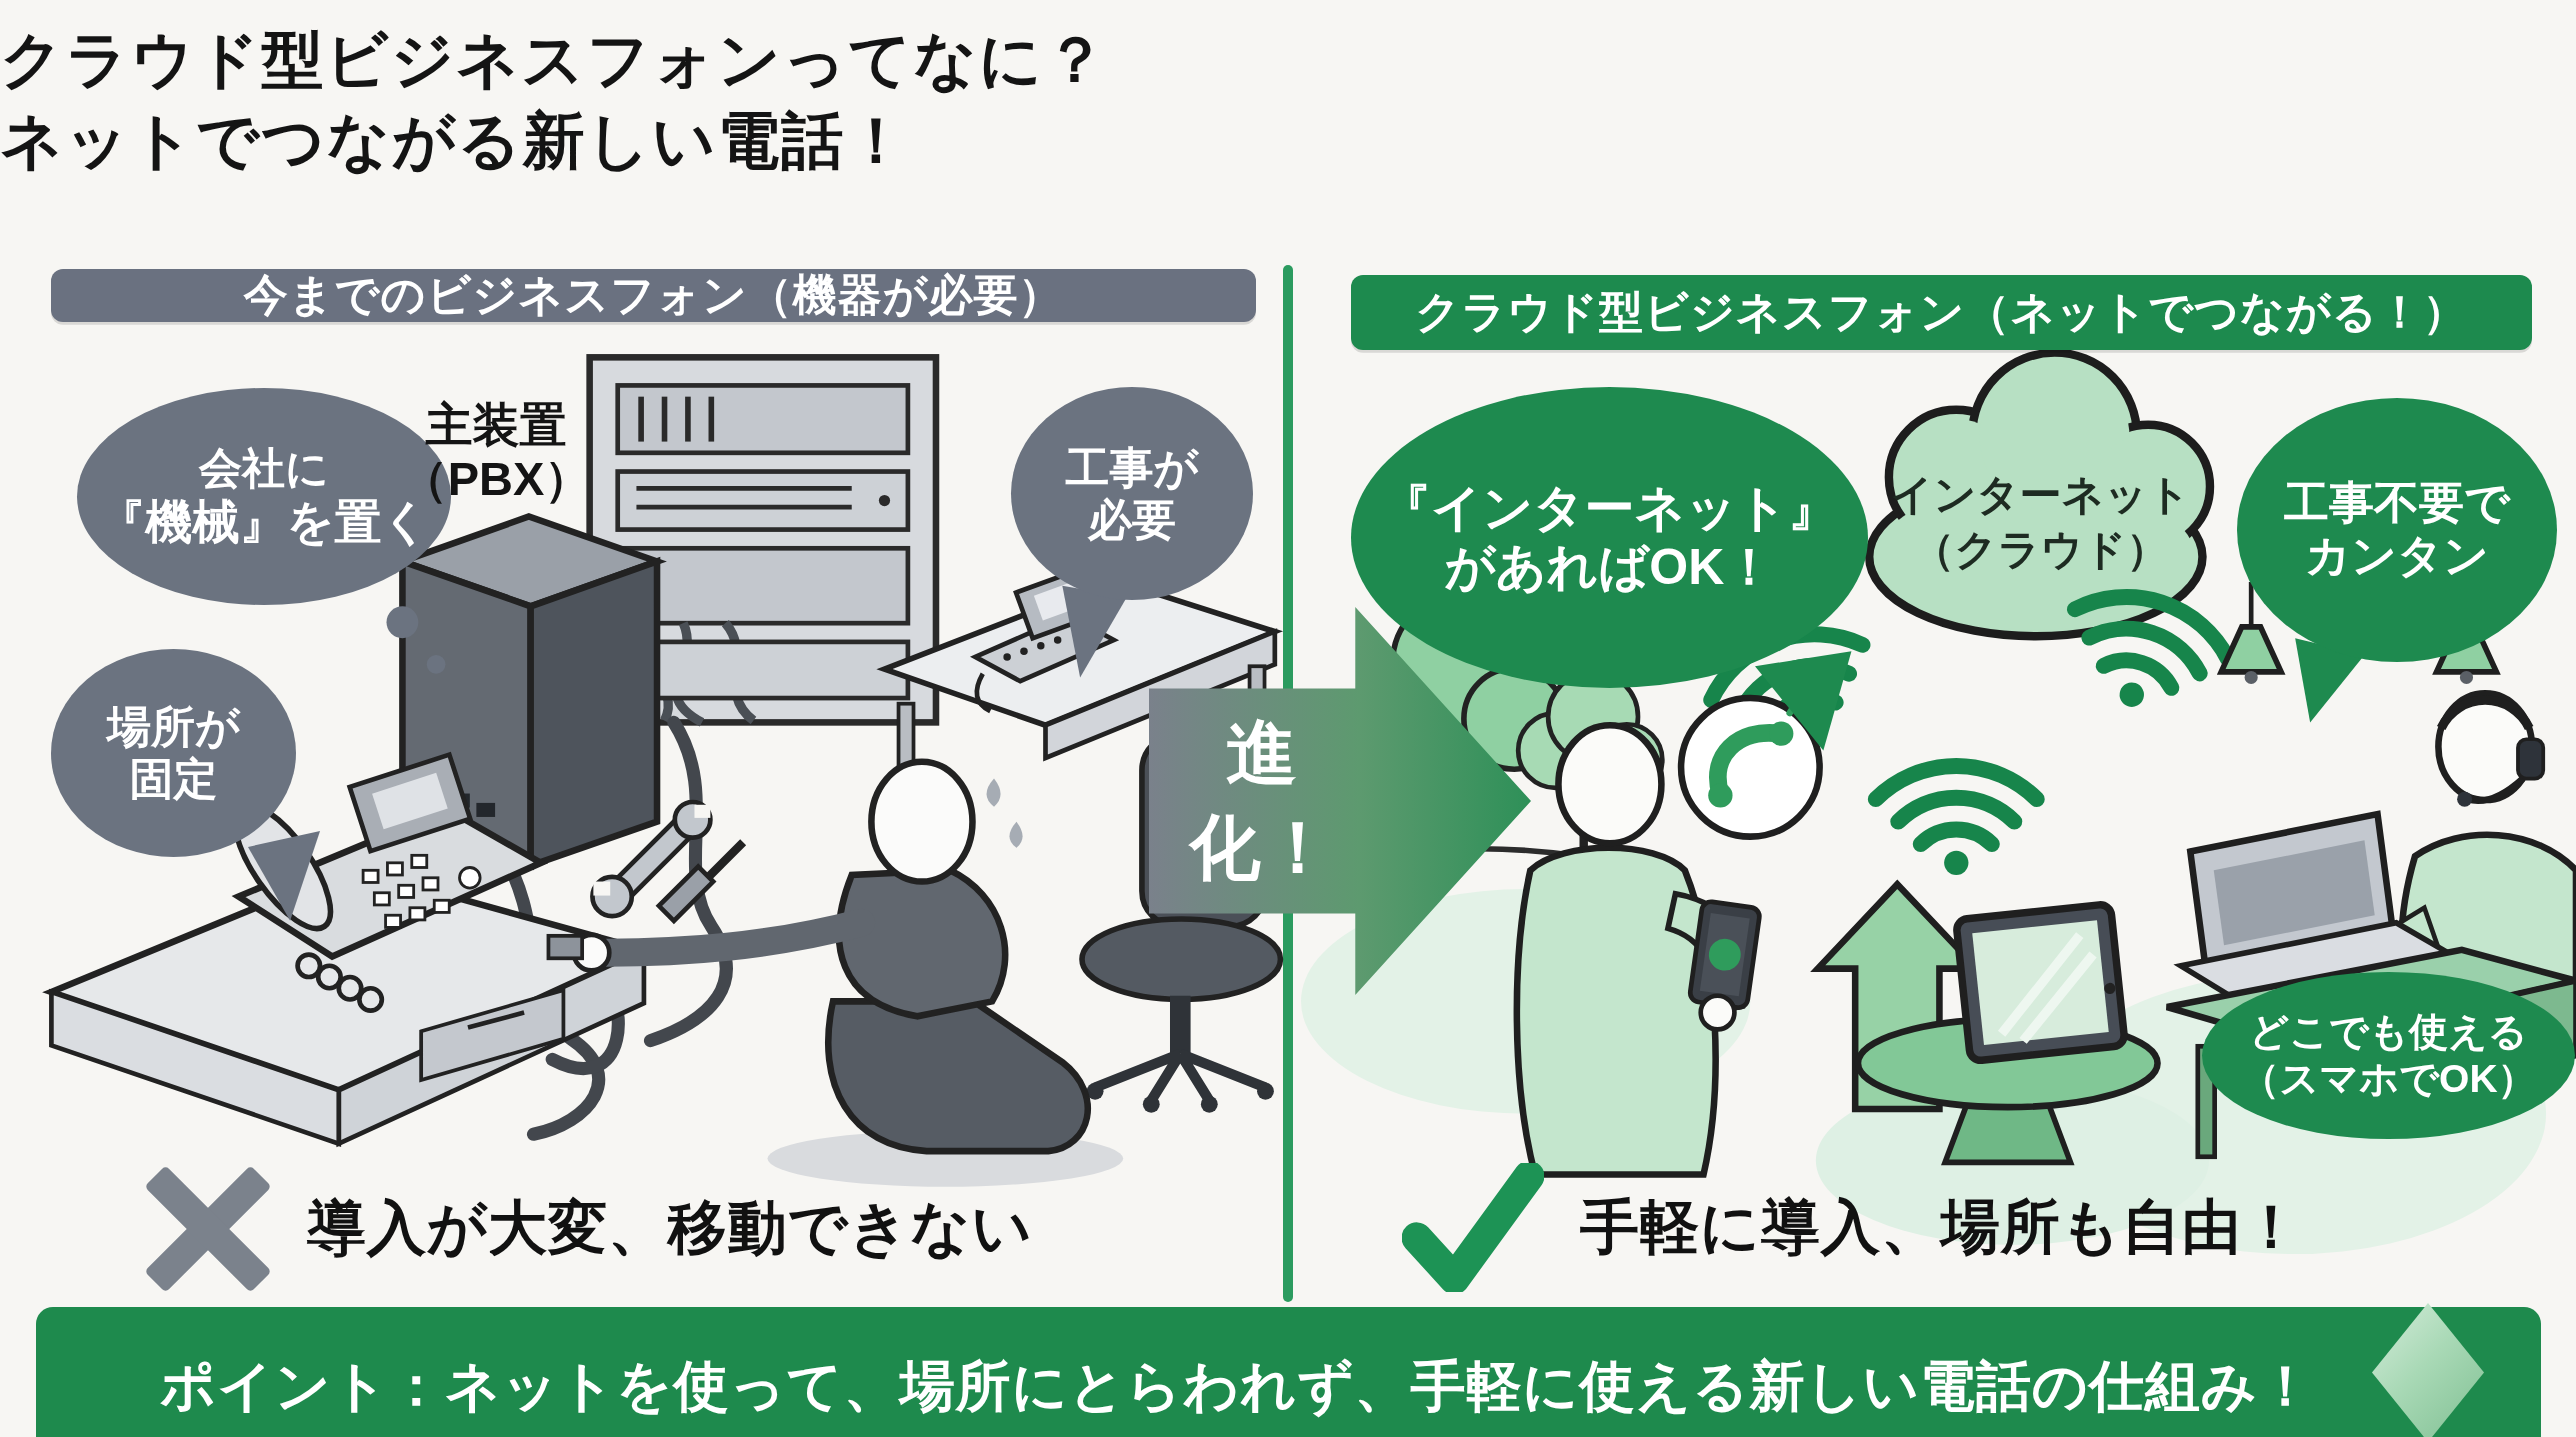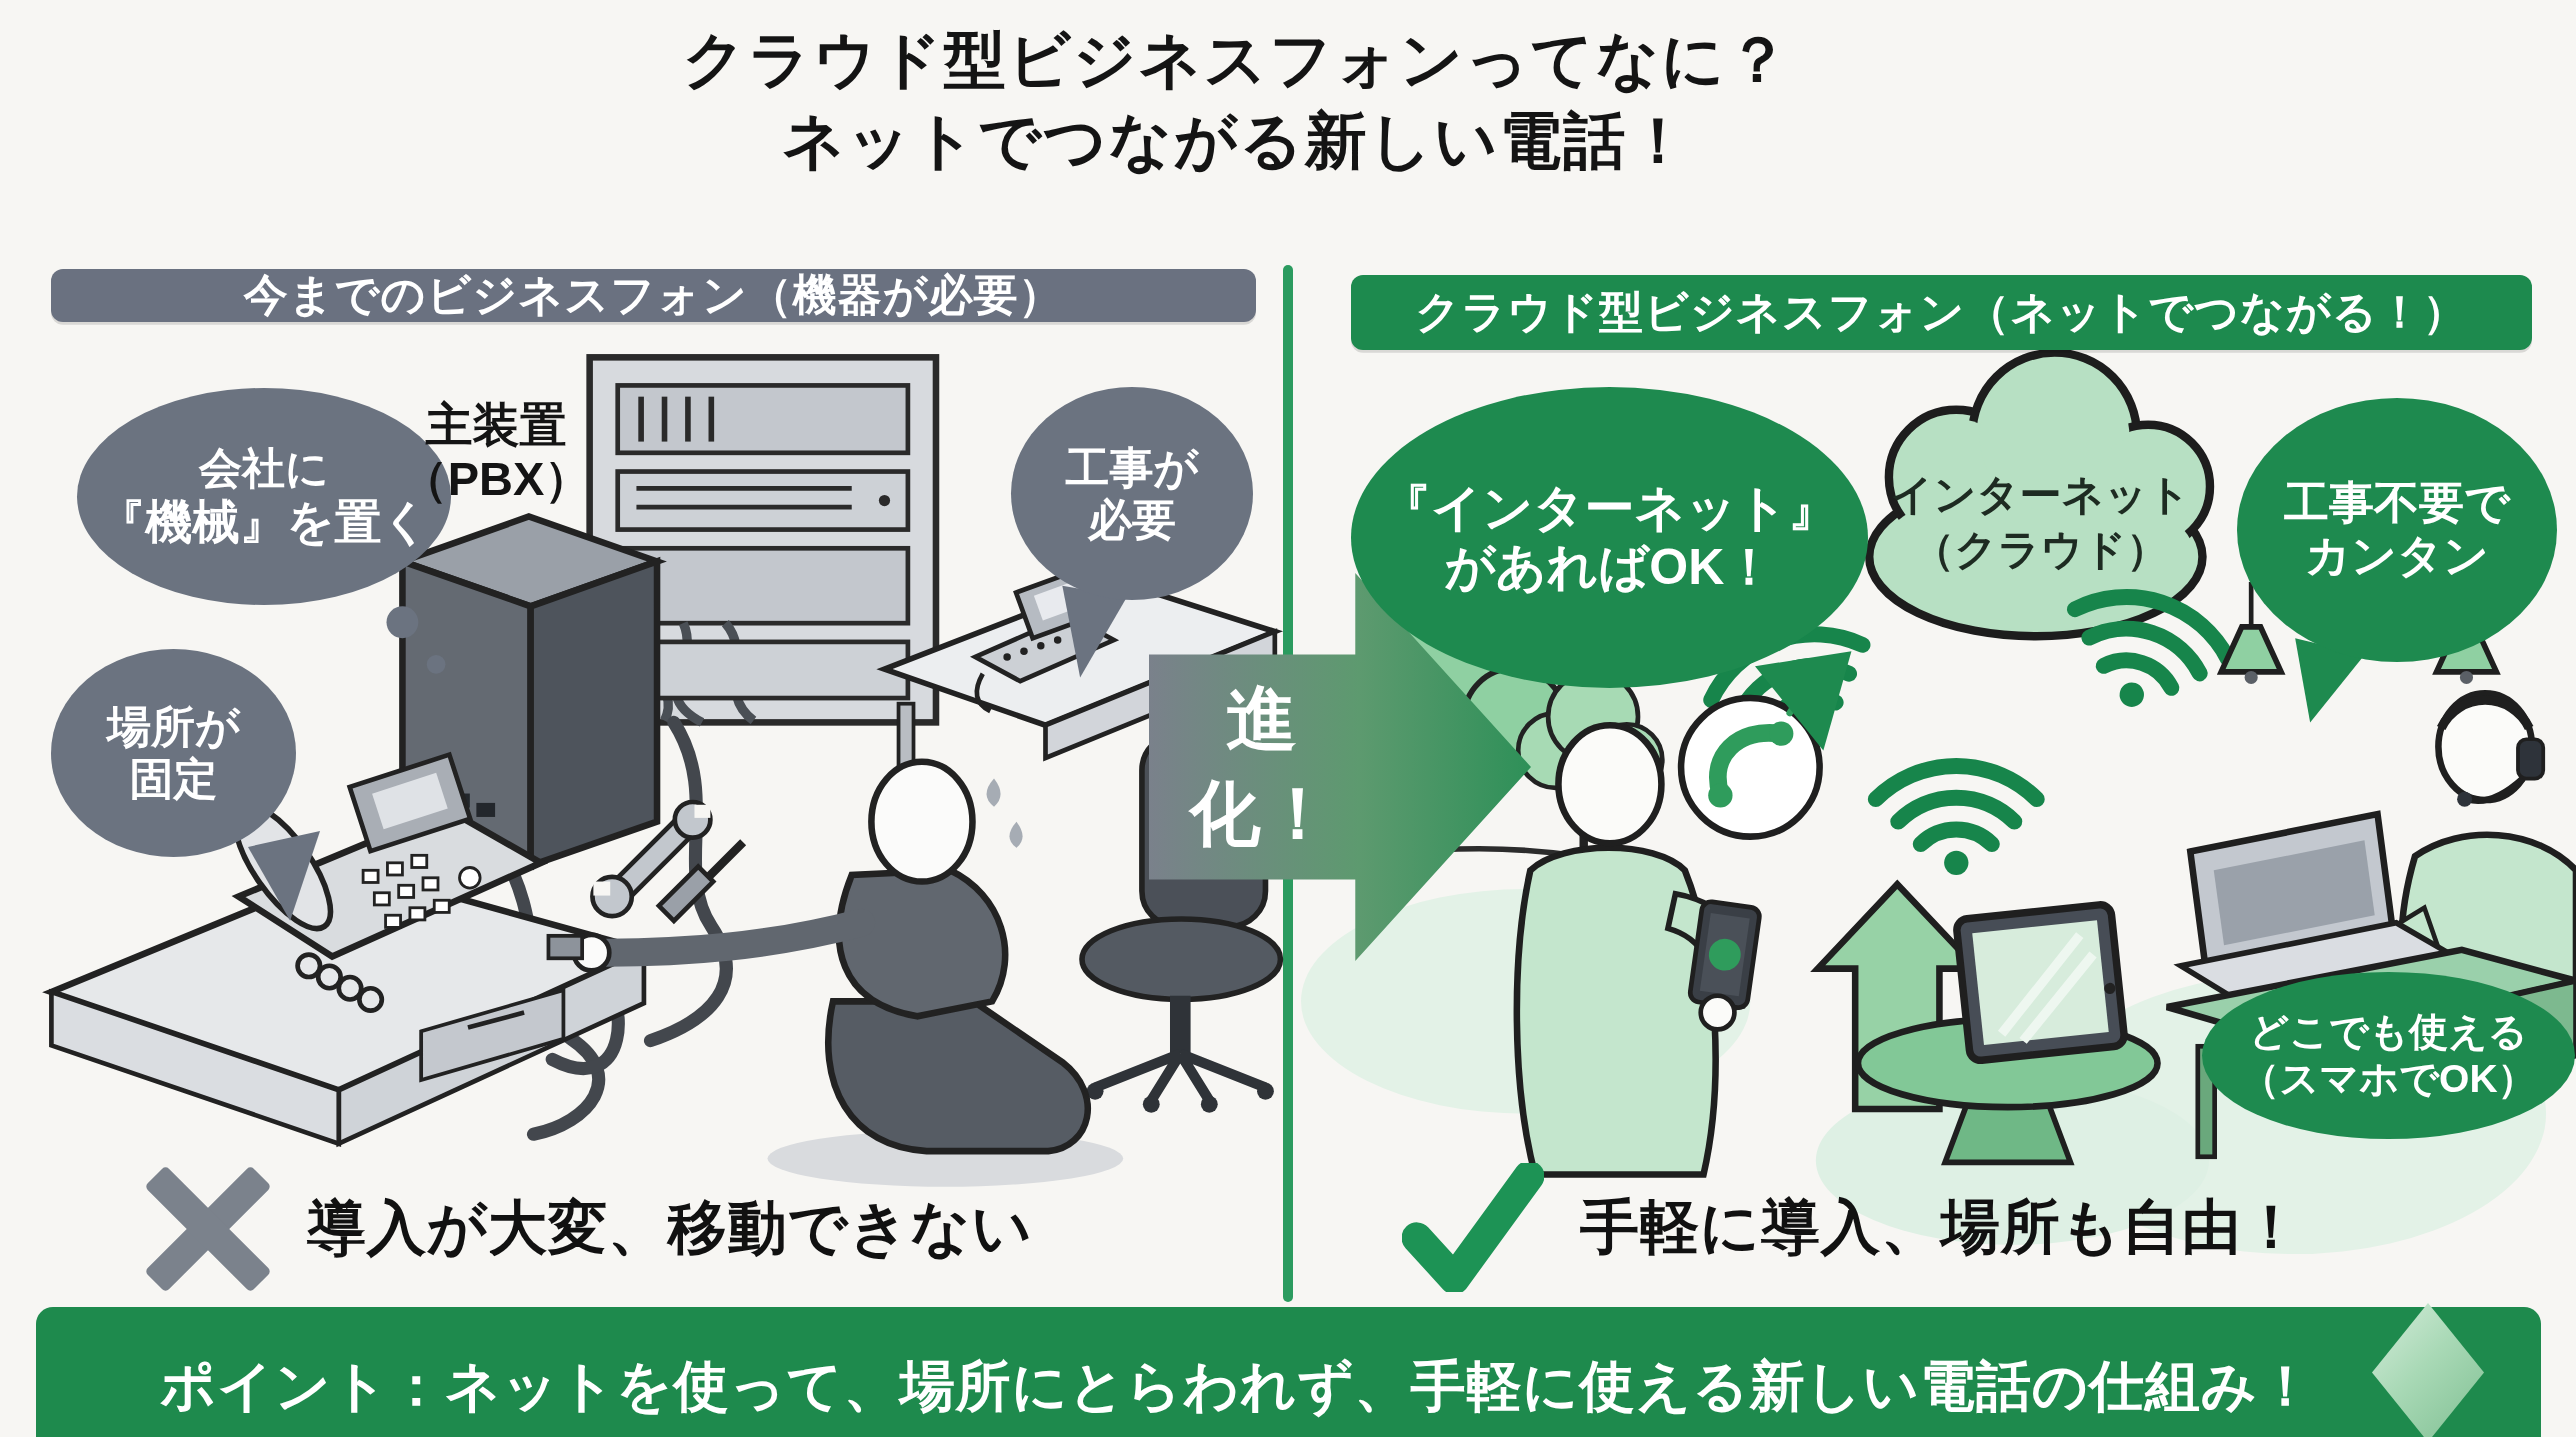--- a/index.html
+++ b/index.html
@@ -1,27 +1,27 @@
 <!DOCTYPE html>
 <html style="font-size:15px"><head>
 <meta charset="utf-8">
 <style>
   html,body{margin:0;padding:0;background:#f7f6f3;font-family:"Liberation Sans","DejaVu Sans",sans-serif;}
   #canvas{position:relative;width:2576px;height:1438px;background:#f7f6f3;overflow:hidden;}
   .abs{position:absolute;}
-  .title{width:2425px;text-align:center;color:#141414;font-weight:900;font-size:62px;line-height:81px;letter-spacing:1.9px;padding-left:24px;}
+  .title{width:2425px;text-align:left;color:#141414;font-weight:900;font-size:62px;line-height:81px;letter-spacing:1.9px;}
   .hdr{display:flex;align-items:center;justify-content:center;color:#fff;font-weight:800;font-size:44px;border-radius:12px;letter-spacing:0.9px;z-index:3;box-shadow:0 2.8px 0 rgba(0,0,0,.12);}
   .hdr-gray{background:#6a7180;}
   .hdr-green{background:#1d8a4e;margin-top:6px;}
   .divider{background:#2b9b5f;z-index:1;border-radius:5.6px;}
   .bub{border-radius:50%;display:flex;flex-direction:column;align-items:center;justify-content:center;color:#fff;font-weight:800;text-align:center;z-index:5;line-height:1.18;}
   .bub-gray{background:#6b7380;}
   .bub-green{background:#1e8a4f;}
   .overlay-label{z-index:5;text-align:center;font-weight:900;color:#141414;}
-  #evo{left:1149px;top:573px;width:382px;height:388px;z-index:4;
+  #evo{left:1149px;top:607px;width:382px;height:388px;z-index:4;
        background:linear-gradient(90deg,#7a818b 0%,#5d9a6f 55%,#2e9058 100%);
        clip-path:polygon(0% 21%,54% 21%,54% 0%,100% 50%,54% 100%,54% 79%,0% 79%);}
   #evo span{position:absolute;left:15px;top:50%;transform:translateY(-50%);width:197px;text-align:center;color:#fff;font-weight:900;font-size:71px;letter-spacing:1.9px;}
   .verdict{display:flex;align-items:center;z-index:5;}
   .verdict .vtext{font-weight:900;color:#111;font-size:59px;letter-spacing:0.9px;white-space:nowrap;}
   .cross{position:relative;width:120px;height:140px;}
   .cross::before,.cross::after{content:"";position:absolute;left:50%;top:50%;width:30px;height:150px;background:#7b828c;border-radius:4.7px;}
   .cross::before{transform:translate(-50%,-50%) rotate(45deg);}
   .cross::after{transform:translate(-50%,-50%) rotate(-45deg);}
   .footer-bar{left:36px;top:1307px;width:2505px;height:160px;background:#1e8a4d;border-radius:17px;display:flex;align-items:center;justify-content:center;z-index:5;}

